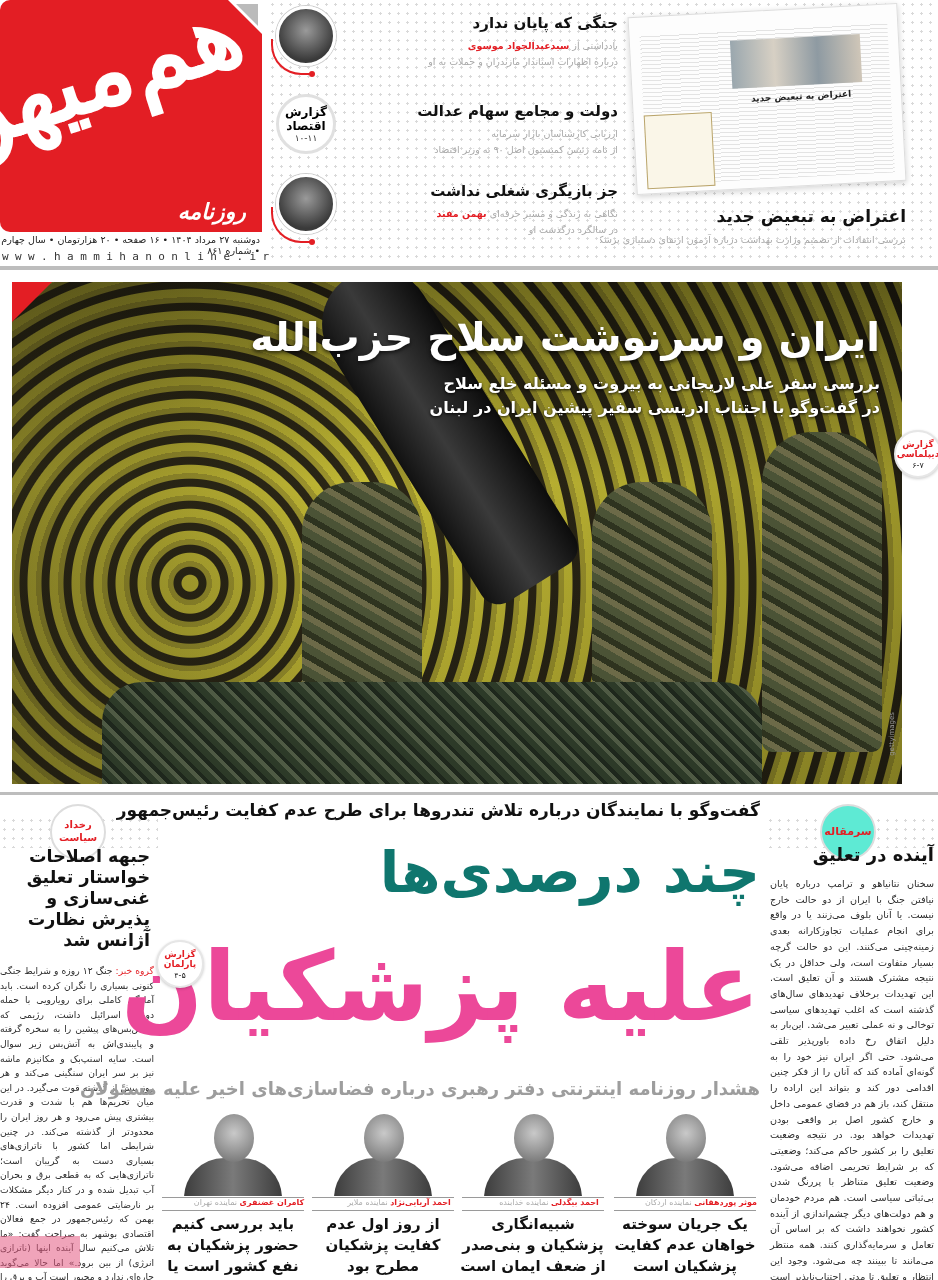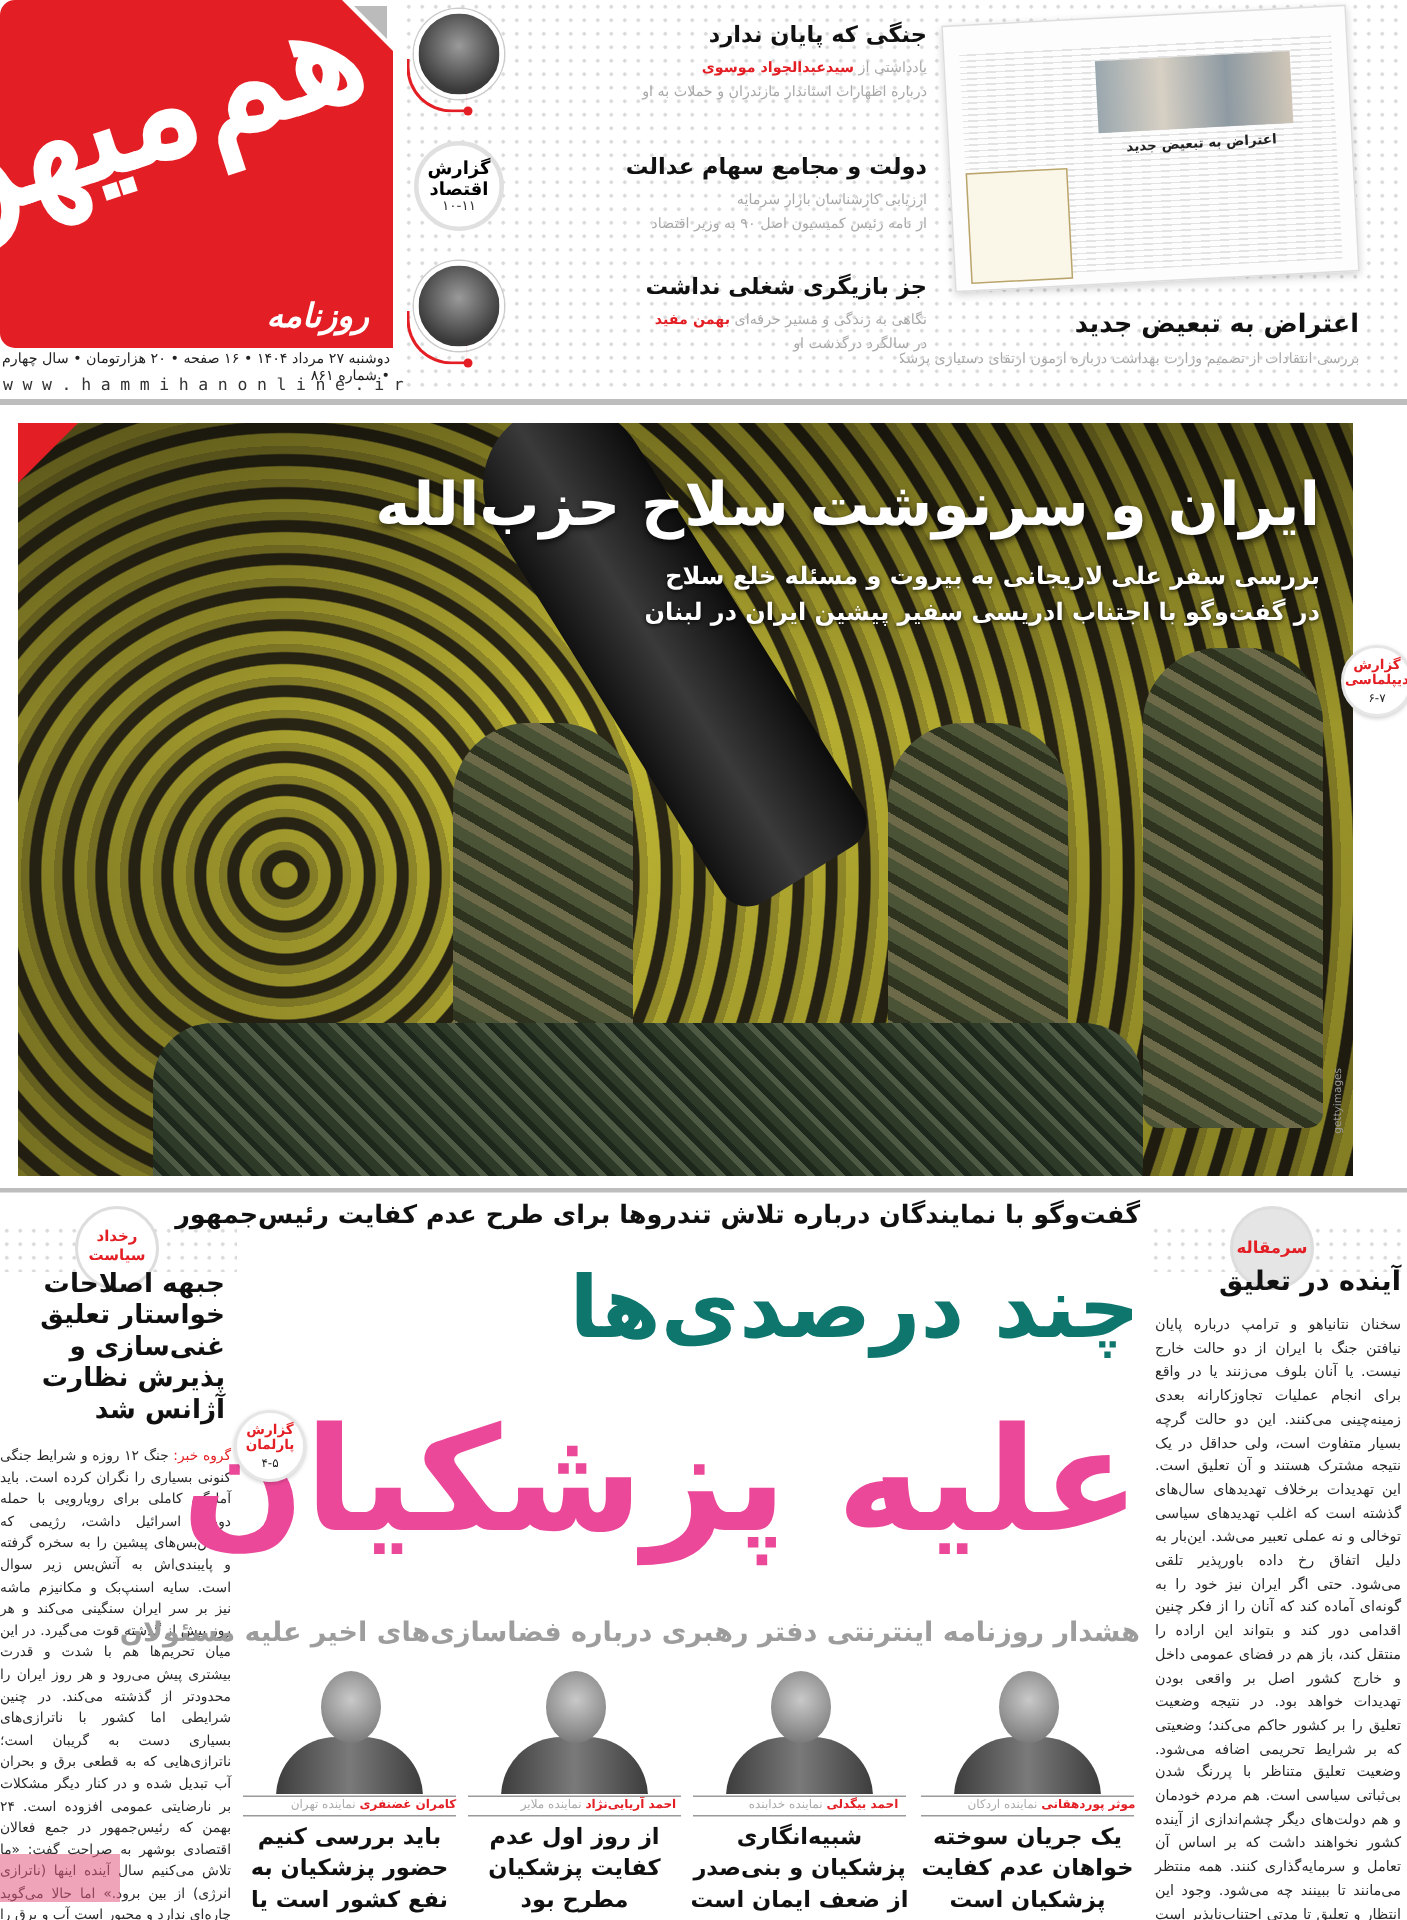--- a/index.html
+++ b/index.html
@@ -60,21 +60,21 @@
   #hero-sub2 { top: 116px; }
   #hero-credit { right: 6px; top: 430px; writing-mode: vertical-rl; transform: rotate(180deg); font-size: 7px; color: #9a9a9a; direction: ltr; }
   .round-badge { position: absolute; width: 48px; height: 48px; border-radius: 50%; background: #fff; border: 2px solid #e6e6e6; text-align: center; box-shadow: 0 1px 3px rgba(0,0,0,.2); }
   .round-badge .r1 { display: block; color: #e31e24; font-weight: bold; font-size: 9px; line-height: 10px; margin-top: 7px; }
   .round-badge .r2 { display: block; color: #222; font-size: 8px; margin-top: 2px; }
   #hero-badge { left: 894px; top: 430px; }
   #mid-rule { left: 0; top: 792px; width: 938px; height: 3px; background: #bdbdbd; }
 
   
   #editorial { left: 766px; top: 800px; width: 172px; height: 480px; }
-  #editorial .tag { position: absolute; left: 54px; top: 4px; width: 56px; height: 56px; border-radius: 50%; background: #e5e5e5; border: 2px solid #ddd; color: #e31e24; font-weight: bold; font-size: 11px; text-align: center; line-height: 52px; }
+  #editorial .tag { position: absolute; left: 54px; top: 4px; width: 56px; height: 56px; border-radius: 50%; background: #5eead4; border: 2px solid #ddd; color: #e31e24; font-weight: bold; font-size: 11px; text-align: center; line-height: 52px; }
   #editorial .tagbar { position: absolute; left: 0; top: 16px; width: 172px; height: 32px; }
   #editorial h2 { position: absolute; right: 4px; top: 44px; width: 168px; font-size: 18px; font-weight: bold; text-align: right; color: #111; }
   #editorial .body { position: absolute; right: 4px; top: 76px; width: 164px; font-size: 9.6px; line-height: 15.7px; text-align: justify; color: #2a2a2a; }
 
   
   #leftnews { left: 0; top: 800px; width: 158px; height: 480px; }
   #leftnews .tag { position: absolute; left: 50px; top: 4px; width: 56px; height: 56px; border-radius: 50%; background: #fff; border: 2px solid #ddd; color: #e31e24; font-weight: bold; font-size: 10px; text-align: center; padding-top: 12px; line-height: 13px; }
   #leftnews .tagbar { position: absolute; left: 0; top: 16px; width: 158px; height: 32px; }
   #leftnews h2 { position: absolute; right: 8px; top: 46px; width: 150px; font-size: 17.5px; line-height: 21px; font-weight: bold; text-align: right; color: #111; }
   #leftnews .body { position: absolute; right: 4px; top: 164px; width: 154px; font-size: 9.2px; line-height: 14.6px; text-align: justify; color: #2a2a2a; }

